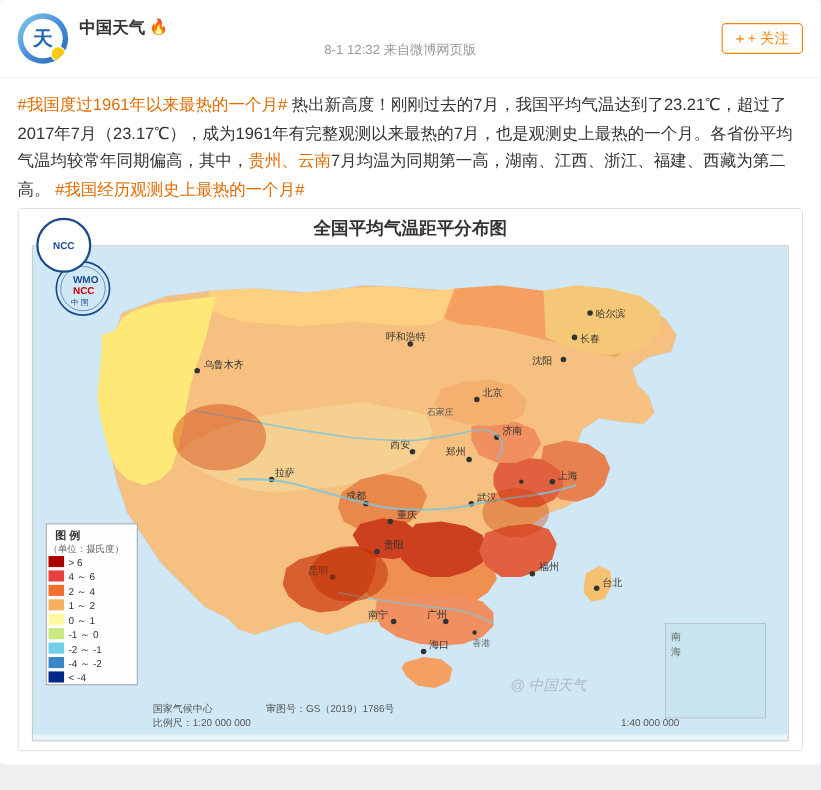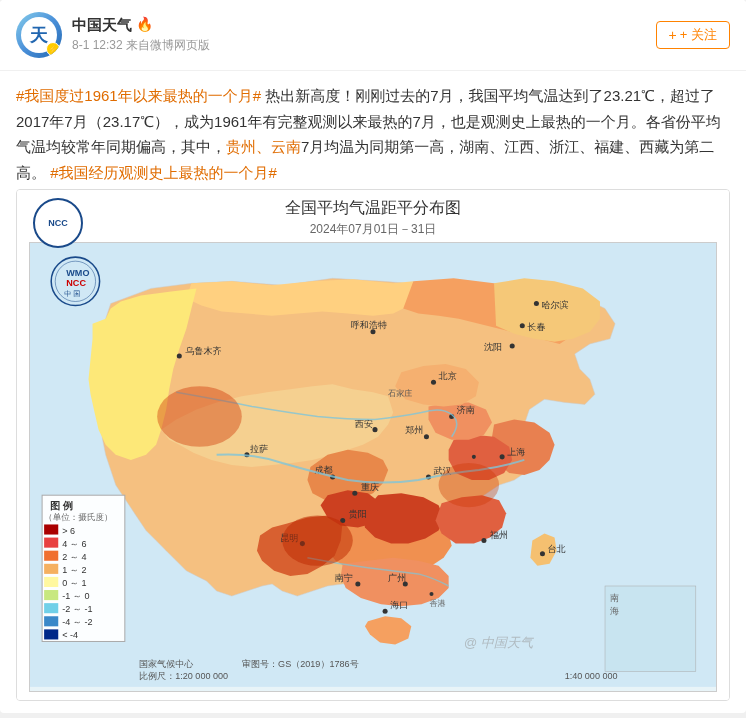--- a/index.html
+++ b/index.html
@@ -77,20 +77,21 @@
       gap: 4px;
     }
     .verified-icon {
       color: #ff8c00;
       font-size: 14px;
     }
     .account-meta {
       font-size: 12px;
       color: #999;
       margin-top: 2px;
+      text-align: center;
     }
     .follow-btn {
       background: #fff;
       border: 1px solid #ff8200;
       color: #ff8200;
       padding: 4px 12px;
       border-radius: 4px;
       font-size: 13px;
       cursor: pointer;
       display: flex;
@@ -124,21 +125,21 @@
       width: 100%;
       padding: 8px;
       background: #fff;
     }
     .map-title-area {
       text-align: center;
       margin-bottom: 4px;
     }
     .map-title {
       font-size: 16px;
-      font-weight: normal;
+      font-weight: bold;
       color: #333;
     }
     .map-date {
       font-size: 12px;
       color: #666;
       margin-top: 2px;
     }
     .ncc-logo {
       position: absolute;
       top: 8px;
@@ -199,21 +200,20 @@
 
     <div class="map-container">
       <div class="map-inner">
 
         <div class="ncc-logo">
           <span style="font-size:9px;color:#1a4a8a;font-weight:bold;">NCC</span>
         </div>
 
         <div class="map-title-area">
           <div class="map-title">全国平均气温距平分布图</div>
-          <div class="map-date">2024年07月01日－31日</div>
         </div>
 
         <div class="china-map-wrapper">
           <svg viewBox="0 0 680 440" xmlns="http://www.w3.org/2000/svg">
 
             <rect width="680" height="440" fill="#d0e8f5"></rect>
 
             <polygon points="
               80,60 120,45 160,40 200,38 250,42 300,35 350,38 400,42 440,40 480,45 520,50 550,55 570,65 580,80 575,95 555,100 540,110 545,125 555,135 560,150 550,160 530,158 510,155 495,165 490,180 500,195 505,210 495,225 480,235 465,240 450,250 440,260 430,275 420,285 405,295 395,305 380,315 370,325 355,330 340,335 325,340 310,338 295,340 280,345 265,350 250,345 240,338 230,340 215,345 200,350 185,345 175,335 165,330 155,325 145,315 135,305 125,295 115,285 105,270 95,255 85,240 80,225 75,210 72,195 70,180 68,165 65,150 62,135 62,120 65,105 70,90 75,75
             " fill="#f5c080" stroke="#ccc" stroke-width="0.5"></polygon>

